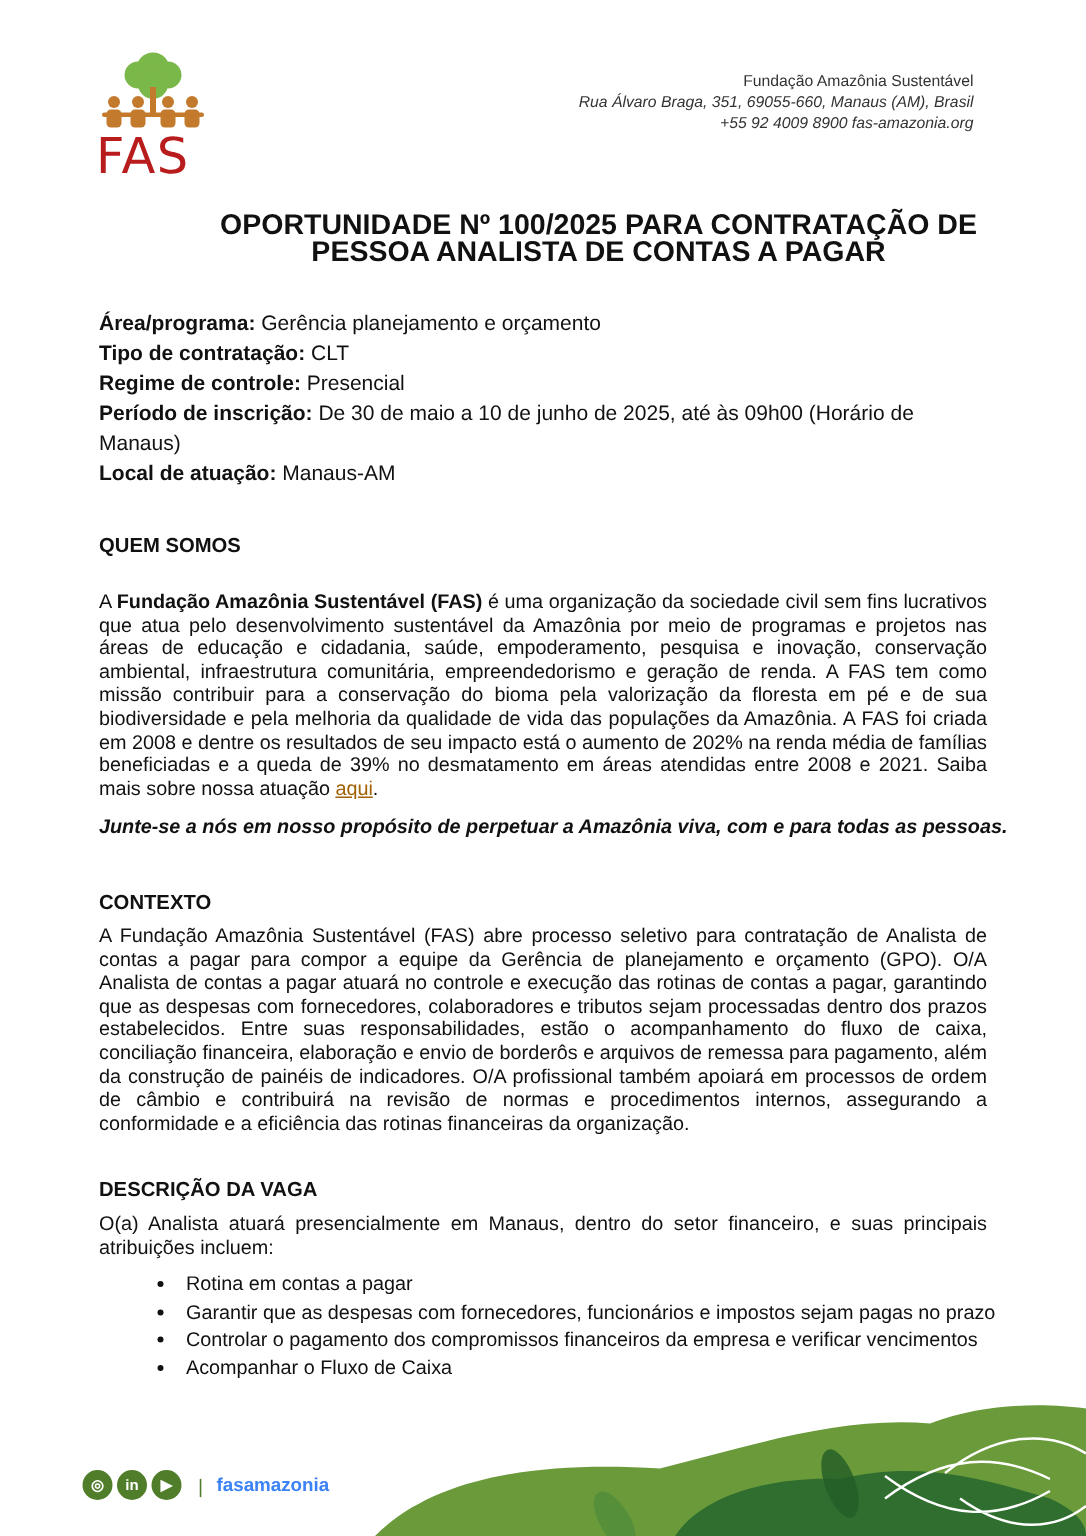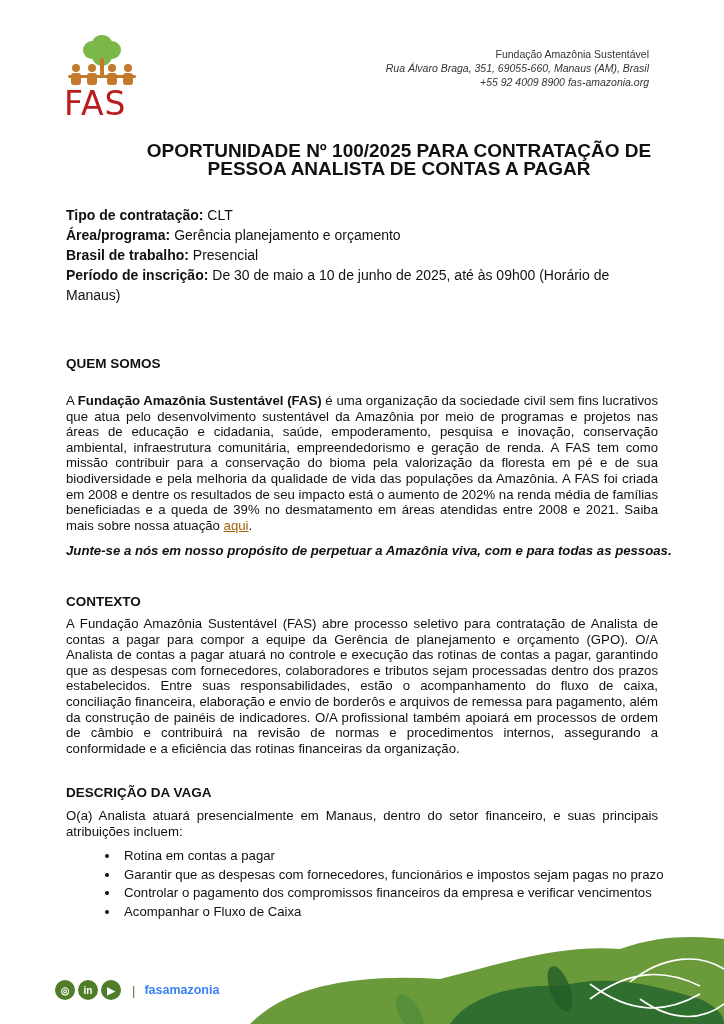--- a/index.html
+++ b/index.html
@@ -52,24 +52,25 @@
 
 <div class="org-block">
   <div class="name">Fundação Amazônia Sustentável</div>
   <div class="addr">Rua Álvaro Braga, 351, 69055-660, Manaus (AM), Brasil</div>
   <div class="contact">+55 92 4009 8900   fas-amazonia.org</div>
 </div>
 
 <div class="title">OPORTUNIDADE Nº 100/2025 PARA CONTRATAÇÃO DE PESSOA ANALISTA DE CONTAS A PAGAR</div>
 
 <div class="info">
+  <p class="row"><b>Área/programa:</b><span> Gerência planejamento e orçamento</span></p>
   <p class="row"><b>Tipo de contratação:</b><span> CLT</span></p>
-  <p class="row"><b>Área/programa:</b><span> Gerência planejamento e orçamento</span></p>
-  <p class="row"><b>Brasil de trabalho:</b><span> Presencial</span></p>
+  <p class="row"><b>Regime de controle:</b><span> Presencial</span></p>
   <p class="row"><b>Período de inscrição:</b><span> De 30 de maio a 10 de junho de 2025, até às 09h00 (Horário de Manaus)</span></p>
+  <p class="row"><b>Local de atuação:</b><span> Manaus-AM</span></p>
 </div>
 
 <div class="section-h" style="top:356px">QUEM SOMOS</div>
 <div class="para" style="top:393px"><span>A </span><b>Fundação Amazônia Sustentável (FAS)</b><span> é uma organização da sociedade civil sem fins lucrativos que atua pelo desenvolvimento sustentável da Amazônia por meio de programas e projetos nas áreas de educação e cidadania, saúde, empoderamento, pesquisa e inovação, conservação ambiental, infraestrutura comunitária, empreendedorismo e geração de renda. A FAS tem como missão contribuir para a conservação do bioma pela valorização da floresta em pé e de sua biodiversidade e pela melhoria da qualidade de vida das populações da Amazônia. A FAS foi criada em 2008 e dentre os resultados de seu impacto está o aumento de 202% na renda média de famílias beneficiadas e a queda de 39% no desmatamento em áreas atendidas entre 2008 e 2021. Saiba mais sobre nossa atuação </span><a href="#">aqui</a><span>.</span></div>
 <div class="slogan">Junte-se a nós em nosso propósito de perpetuar a Amazônia viva, com e para todas as pessoas.</div>
 
 <div class="section-h" style="top:594px">CONTEXTO</div>
 <div class="para" style="top:616px">A Fundação Amazônia Sustentável (FAS) abre processo seletivo para contratação de Analista de contas a pagar para compor a equipe da Gerência de planejamento e orçamento (GPO). O/A Analista de contas a pagar atuará no controle e execução das rotinas de contas a pagar, garantindo que as despesas com fornecedores, colaboradores e tributos sejam processadas dentro dos prazos estabelecidos. Entre suas responsabilidades, estão o acompanhamento do fluxo de caixa, conciliação financeira, elaboração e envio de borderôs e arquivos de remessa para pagamento, além da construção de painéis de indicadores. O/A profissional também apoiará em processos de ordem de câmbio e contribuirá na revisão de normas e procedimentos internos, assegurando a conformidade e a eficiência das rotinas financeiras da organização.</div>
 
 <div class="section-h" style="top:785px">DESCRIÇÃO DA VAGA</div>

